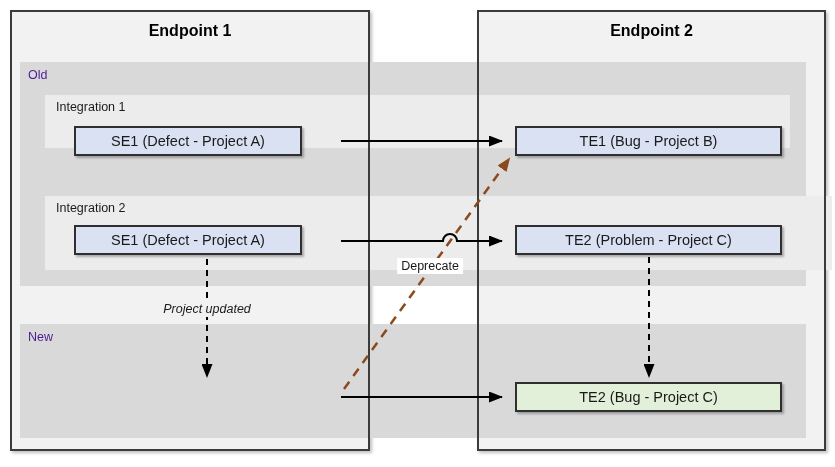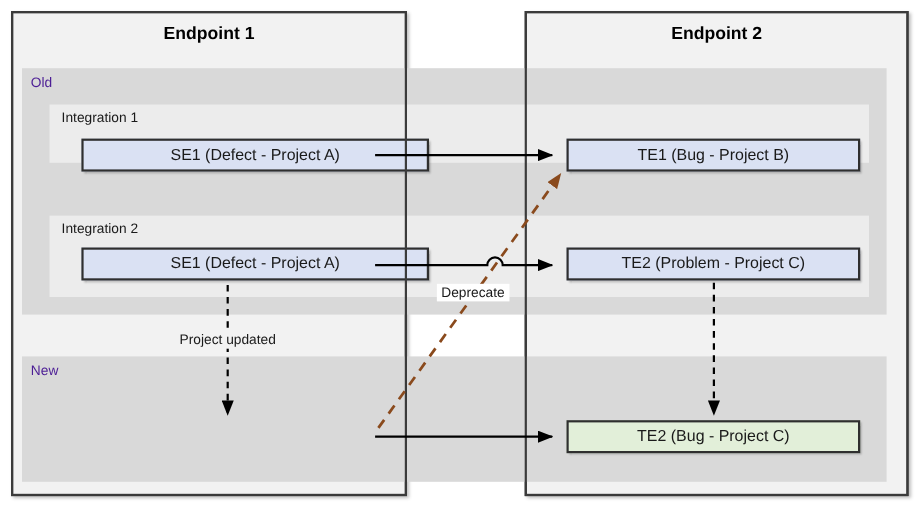--- a/index.html
+++ b/index.html
@@ -18,50 +18,50 @@
   
   .band{position:absolute;left:20px;width:786px;background:var(--band-gray);z-index:2;
         box-sizing:border-box;}
   .band.old{top:62px;height:224px;}
   .band.new{top:324px;height:114px;}
   .band-label{position:absolute;top:6px;left:8px;font-size:12.5px;color:#4c1d95;}
 
   
   .strip{position:absolute;left:45px;width:745px;background:var(--strip-gray);z-index:3;}
   .strip.i1{top:95px;height:53px;}
-  .strip.i2{top:196px;height:74px;}
+  .strip.i2{top:196px;height:74px;padding-left:42px;}
   .strip.i3{top:353px;height:78px;}
   .strip-label{position:absolute;top:5px;left:11px;font-size:12.5px;color:#1a1a1a;}
 
   
   .entity{position:absolute;height:30px;border:2px solid #2f2f2f;box-sizing:border-box;
           display:flex;align-items:center;justify-content:center;font-size:14.5px;
           color:#1a1a1a;z-index:10;box-shadow:2px 2px 2px rgba(0,0,0,.28);}
   .entity.blue{background:var(--accent-blue);}
   .entity.green{background:var(--accent-green);}
-  .entity.col-left{left:74px;width:316px;}
+  .entity.col-left{left:74px;width:228px;}
   .entity.col-right{left:515px;width:267px;}
   .entity.row1{top:126px;} .entity.row2{top:225px;} .entity.row3{top:382px;}
 
   
   .endpoint-border{position:absolute;top:10px;height:441px;border:2px solid var(--border-dark);
                    box-sizing:border-box;background:transparent;z-index:40;pointer-events:none;}
   .endpoint-border.ep1{left:10px;width:360px;}
   .endpoint-border.ep2{left:477px;width:349px;}
 
   
   svg.overlay{position:absolute;left:0;top:0;width:835px;height:467px;z-index:50;pointer-events:none;}
   .arrow-solid{stroke:#000;stroke-width:2;fill:none;}
   .arrow-dashed{stroke:#000;stroke-width:2;fill:none;stroke-dasharray:6 5;}
   .arrow-brown{stroke:var(--brown);stroke-width:2.5;fill:none;stroke-dasharray:9 7;}
 
   
   .float-label{position:absolute;z-index:60;font-size:12.5px;white-space:nowrap;
                transform:translateX(-50%);padding:1px 4px;color:#1a1a1a;}
-  .float-label.on-panel{background:var(--panel-gray);}
+  .float-label.on-panel{background:var(--panel-gray);font-style:italic;}
   .float-label.on-white{background:#ffffff;}
 </style>
 </head>
 <body>
 
 <div id="canvas">
 
   <div class="endpoint ep1">
     <div class="endpoint-title">Endpoint 1</div>
   </div>

